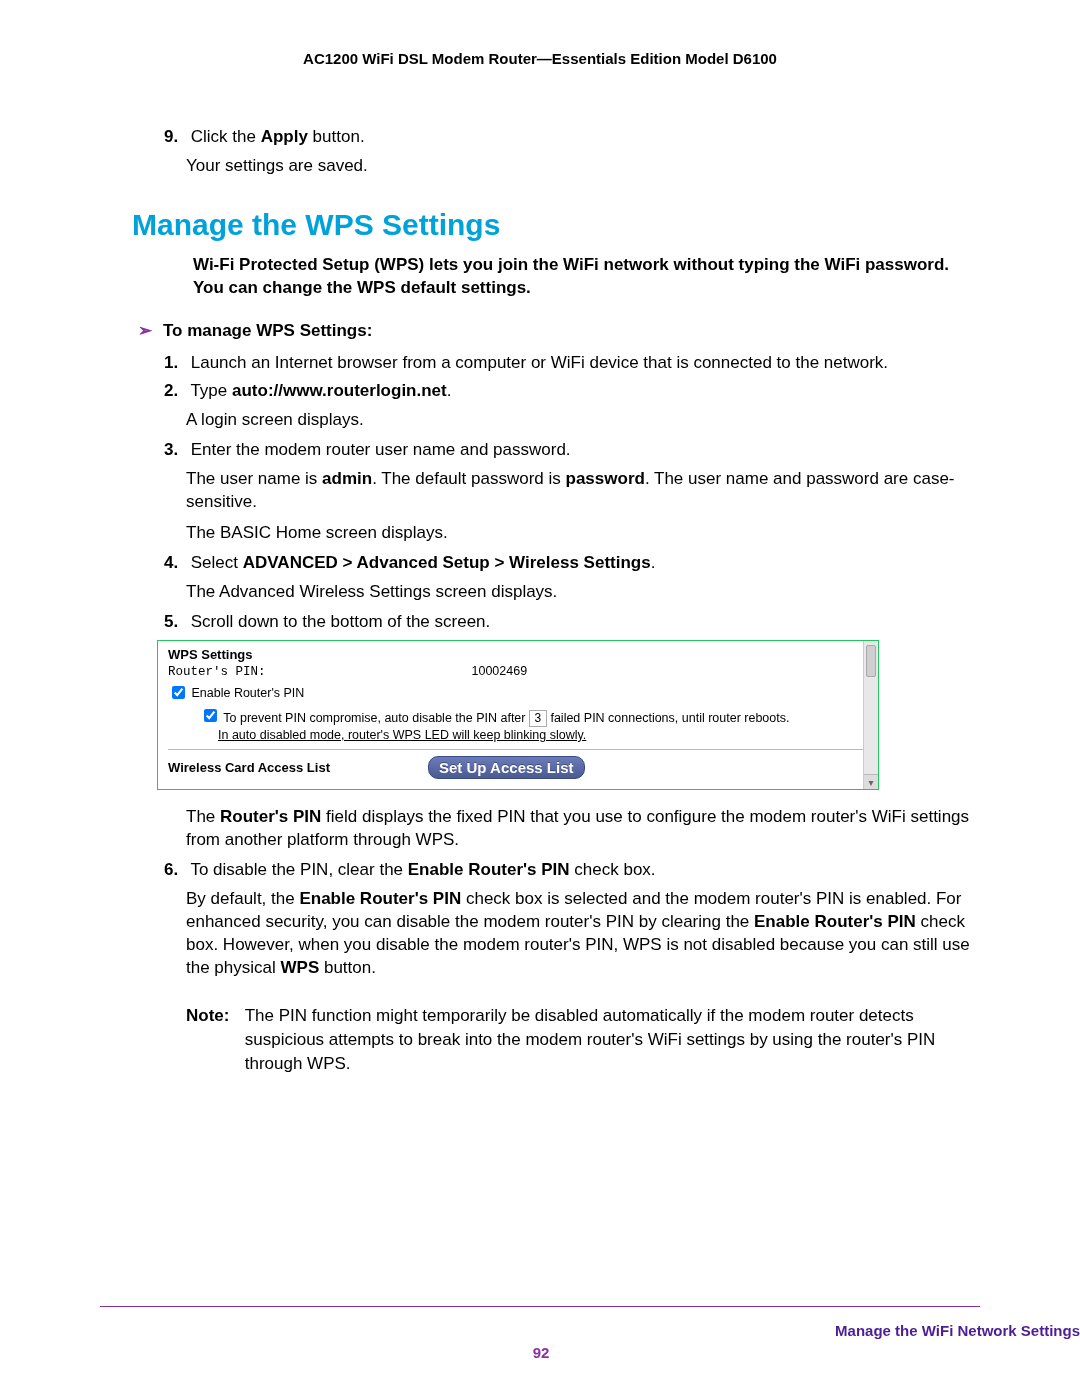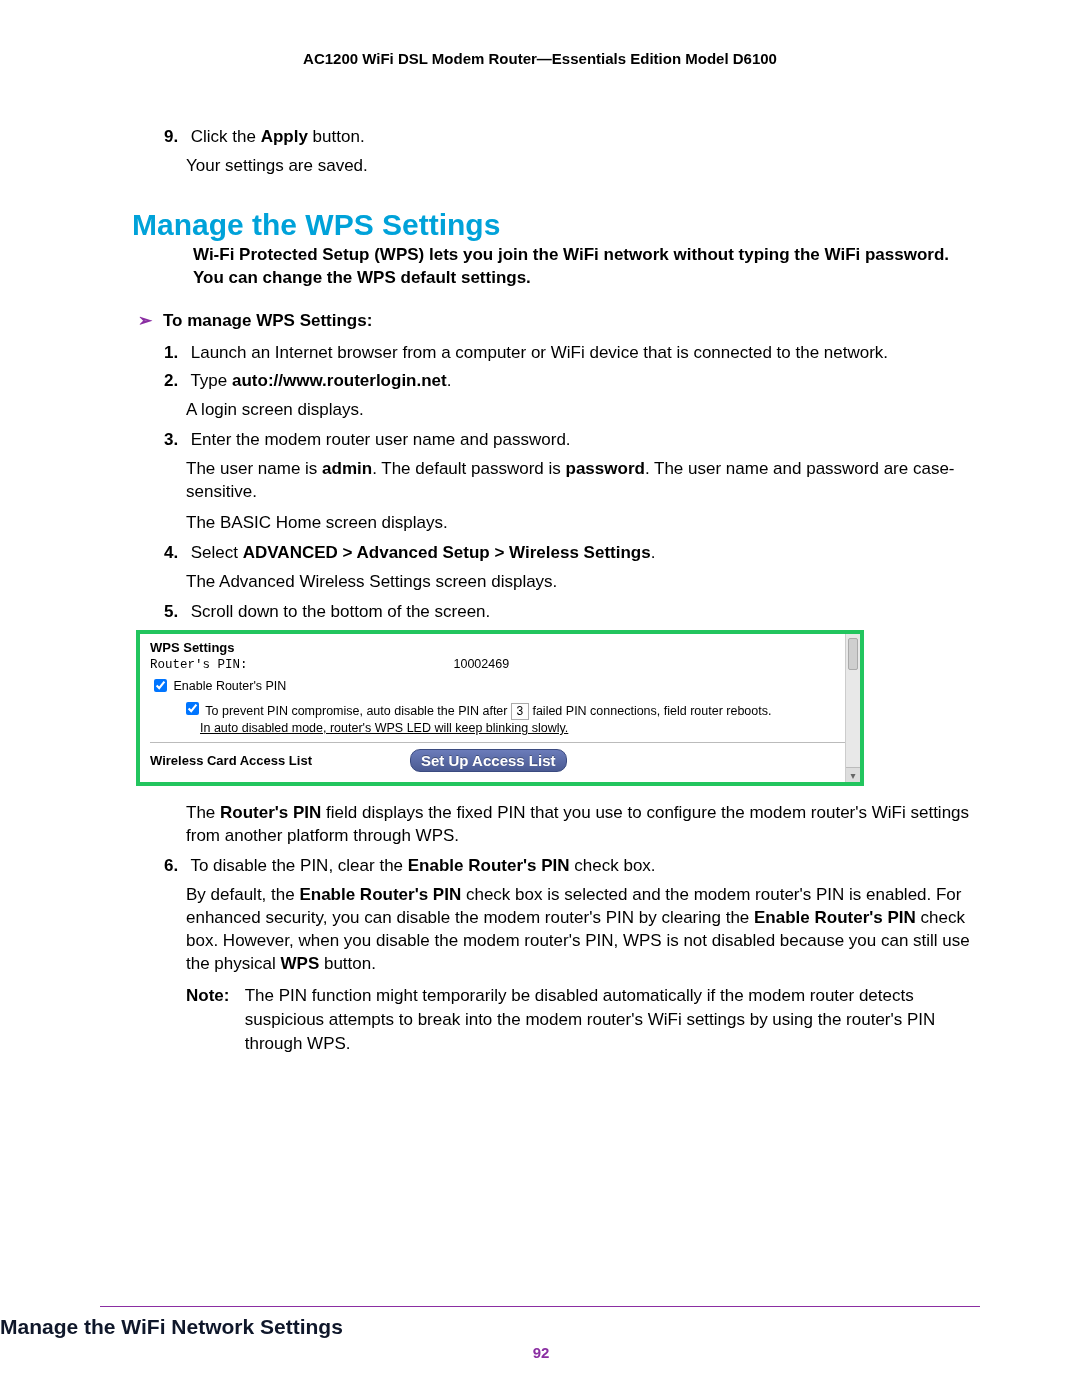--- a/index.html
+++ b/index.html
@@ -32,54 +32,54 @@
     width: 22px;
   }
   .sub-para {
     margin: 4px 0 8px 86px;
     line-height: 1.35;
   }
   h2.section {
     color: #00a2d9;
     font-size: 30px;
     font-weight: bold;
-    margin: 30px 0 2px 32px;
+    margin: 30px 0 12px 32px;
   }
   .intro {
     margin: 0 0 20px 93px;
     line-height: 1.35;
     font-weight: bold;
   }
   .proc-head {
     margin: 0 0 12px 38px;
     font-weight: bold;
   }
   .proc-head .tri {
     color: #8a2ea2;
     margin-right: 6px;
   }
   .note {
-    margin: 8px 0 8px 86px;
+    margin: 24px 0 8px 86px;
     line-height: 1.4;
   }
   .note-label {
     font-weight: bold;
     display: inline-block;
     width: 54px;
     vertical-align: top;
   }
   .note-body {
     display: inline-block;
     width: 700px;
     vertical-align: top;
   }
   .screenshot {
-    margin: 8px 0 16px 36px;
+    margin: 8px 0 16px 57px;
     width: 720px;
-    border: 4px solid #22c55e;
+    border: 1px solid #22c55e;
     position: relative;
     font-family: Tahoma, Arial, sans-serif;
     font-size: 13px;
     background: #fff;
   }
   .ss-body {
     padding: 6px 10px 10px 10px;
   }
   .ss-title {
     font-weight: bold;
@@ -160,24 +160,24 @@
     border-top: 1px solid #8a2ea2;
     margin: 0;
     position: absolute;
     left: 100px; right: 100px;
     bottom: 90px;
   }
   .footer-title {
     position: absolute;
     left: 0; right: 0;
     bottom: 58px;
-    text-align: left;
-    color: #0f172a;
-    font-weight: bold;
-    font-size: 21px;
+    text-align: right;
+    color: #4c1d95;
+    font-weight: bold;
+    font-size: 15px;
   }
   .footer-page {
     position: absolute;
     left: 2px; right: 0;
     bottom: 36px;
     text-align: center;
     color: #8a2ea2;
     font-weight: bold;
     font-size: 15px;
   }
@@ -249,21 +249,21 @@
         <span class="ss-pin-val">10002469</span>
       </div>
       <div class="ss-cb-row">
         <input type="checkbox" checked="" style="">
         <span>Enable Router's PIN</span>
       </div>
       <div class="ss-sub">
         <input type="checkbox" checked="" style="">
         <span>To prevent PIN compromise, auto disable the PIN after </span>
         <span class="ss-pin-count">3</span>
-        <span> failed PIN connections, field router reboots.</span>
+        <span> failed PIN connections, until router reboots.</span>
         <div style="margin-left:18px;text-decoration:underline;">In auto disabled mode, router's WPS LED will keep blinking slowly.</div>
       </div>
       <div class="ss-div">
         <span class="ss-acl-label">Wireless Card Access List</span>
         <button class="ss-btn">Set Up Access List</button>
       </div>
     </div>
     <div class="ss-scroll">
       <div class="thumb"></div>
       <div class="arrow-dn">▾</div>

